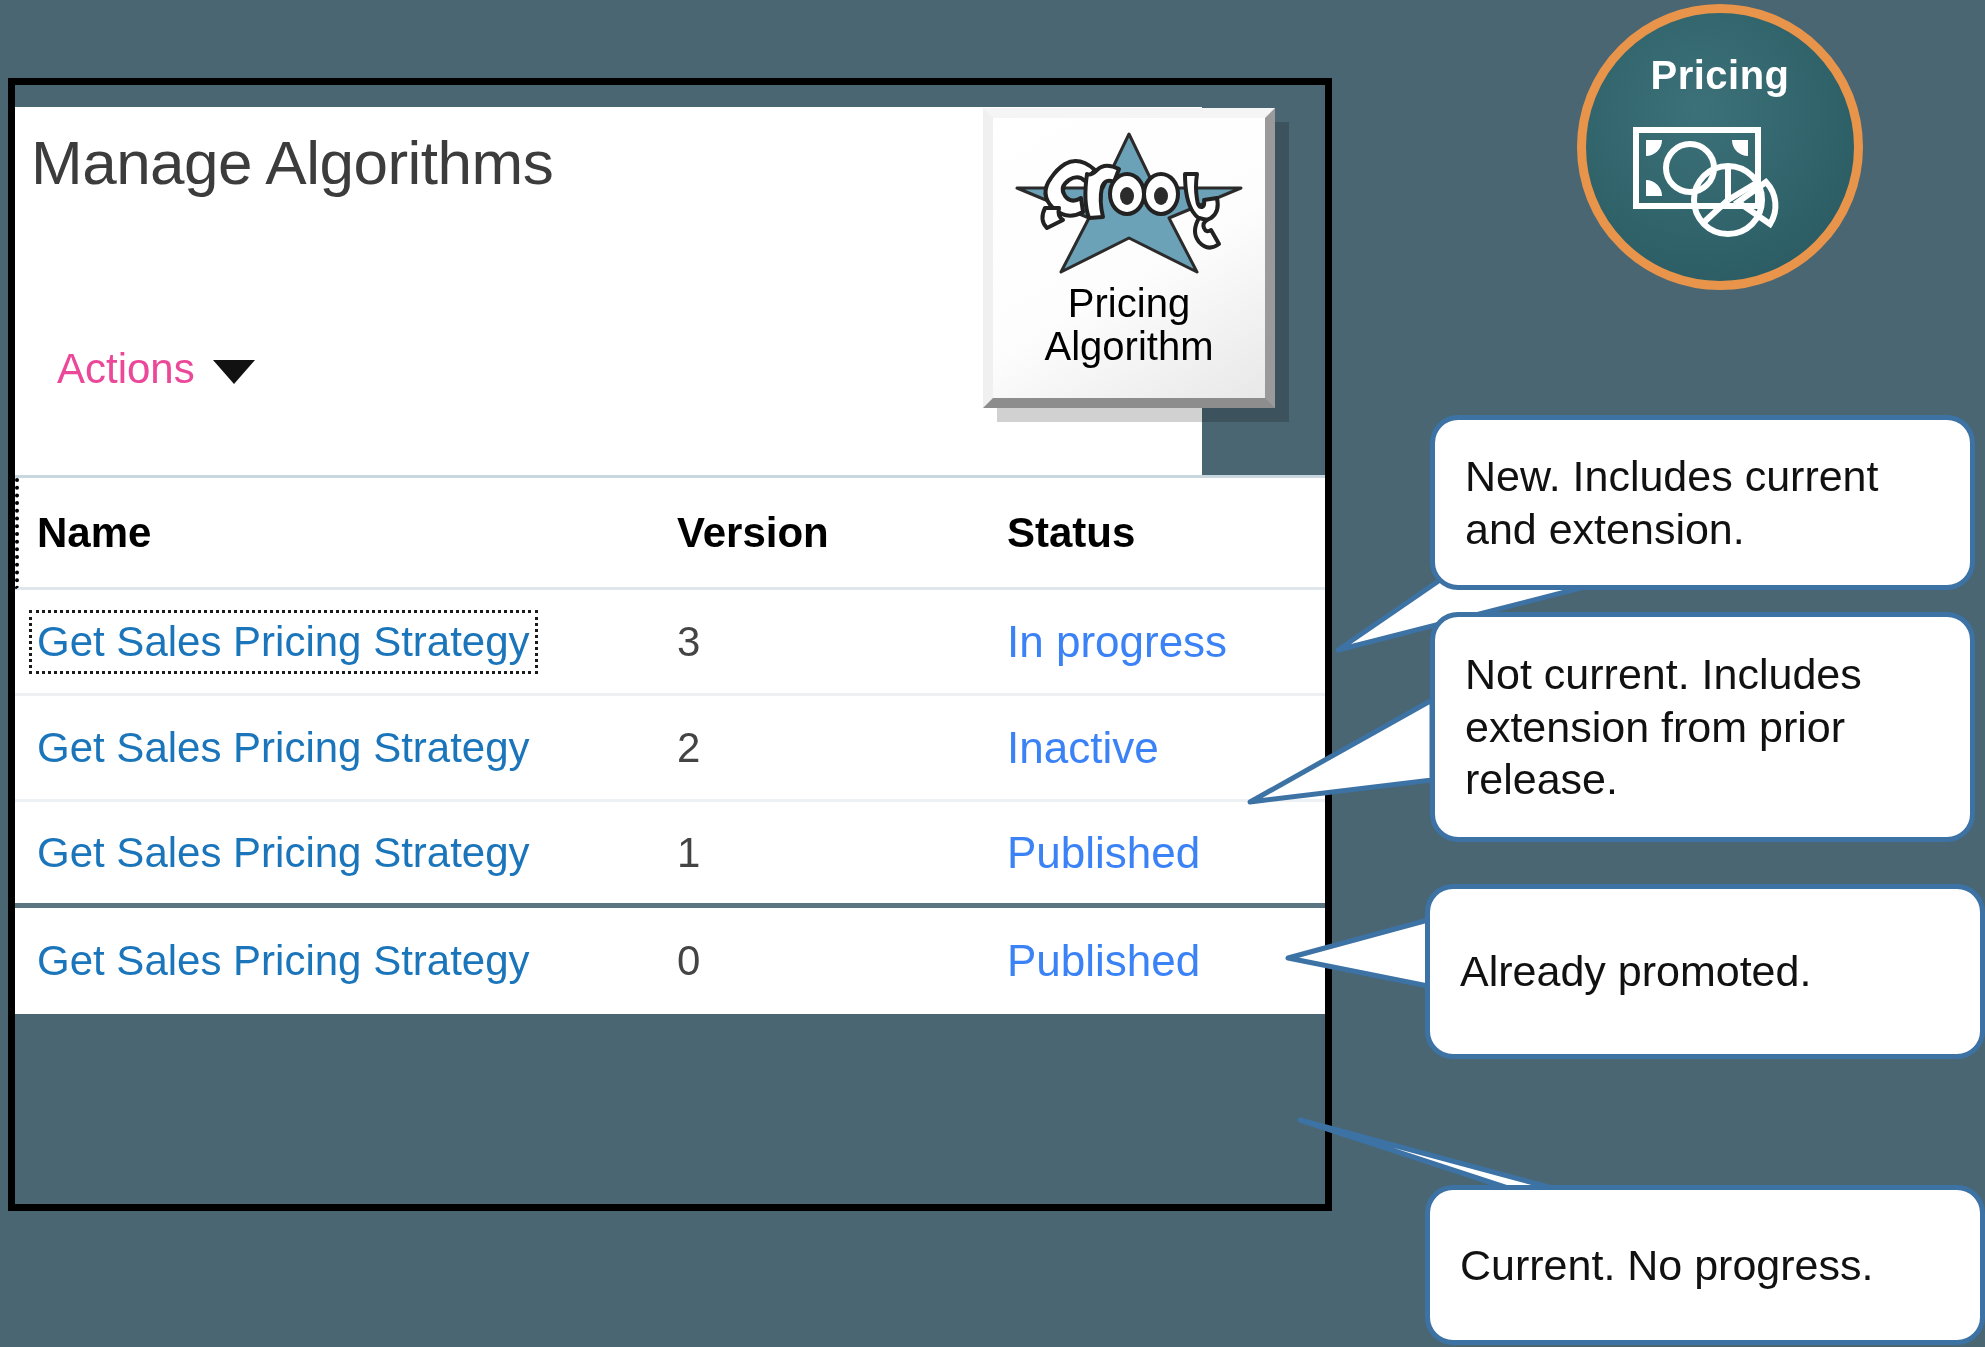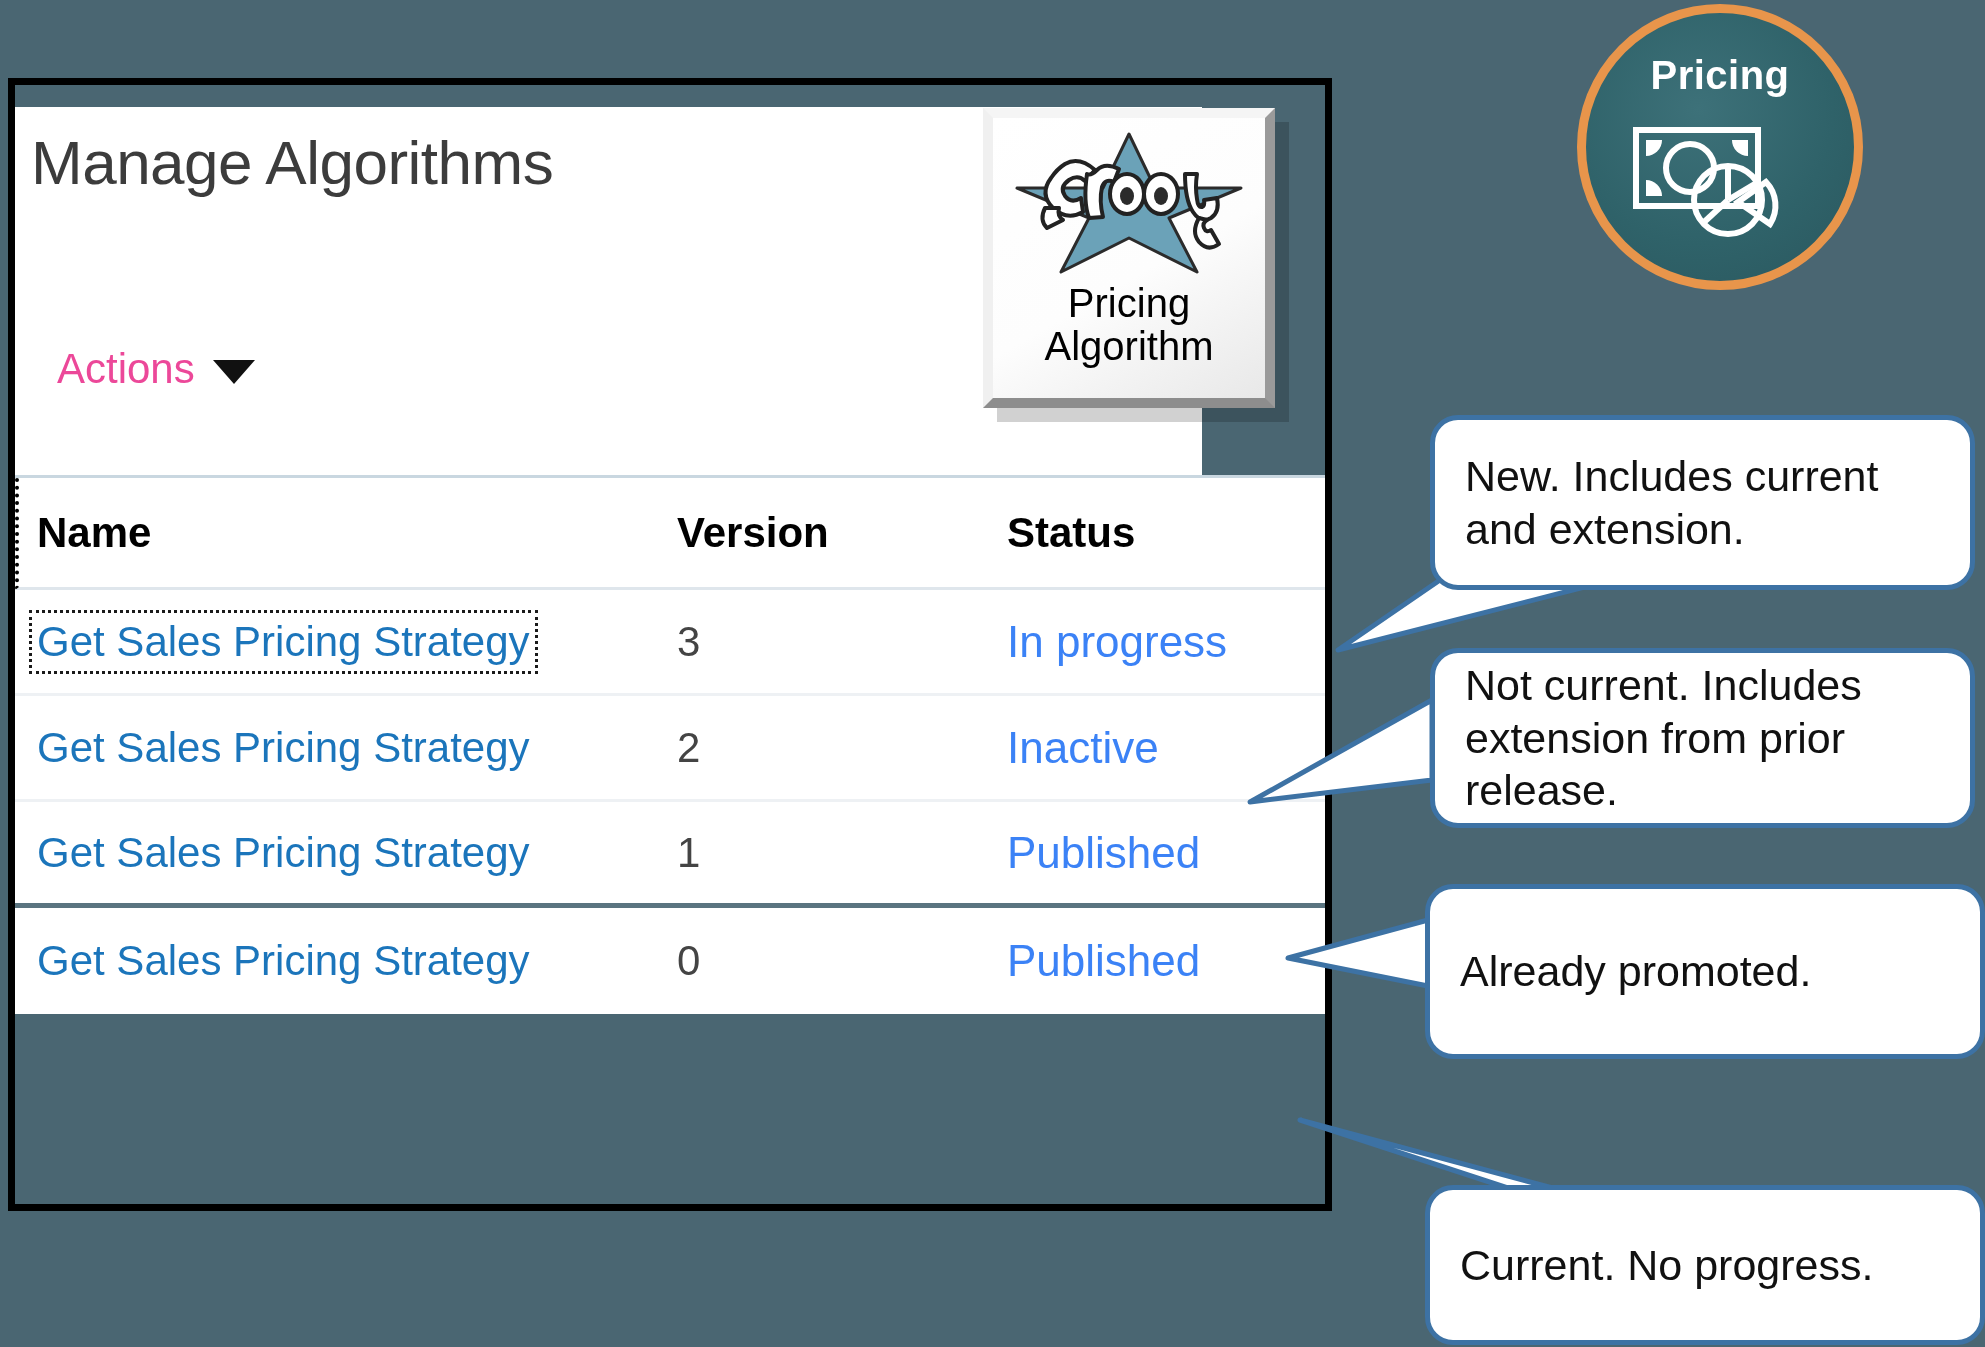--- a/index.html
+++ b/index.html
@@ -187,21 +187,21 @@
     align-items: center;
     padding: 0 30px;
     z-index: 7;
   }
   .callout-text {
     font-size: 43px;
     line-height: 1.22;
     color: #111111;
   }
   #callout-new      { left: 1430px; top: 415px; width: 545px; height: 175px; }
-  #callout-notcur   { left: 1430px; top: 648px; width: 545px; height: 180px; }
+  #callout-notcur   { left: 1430px; top: 612px; width: 545px; height: 230px; }
   #callout-promoted { left: 1425px; top: 884px; width: 560px; height: 175px; }
   #callout-current  { left: 1425px; top: 1185px; width: 560px; height: 160px; }
 
   .tail-svg {
     position: absolute;
     z-index: 6;
     pointer-events: none;
     overflow: visible;
   }
 </style>

